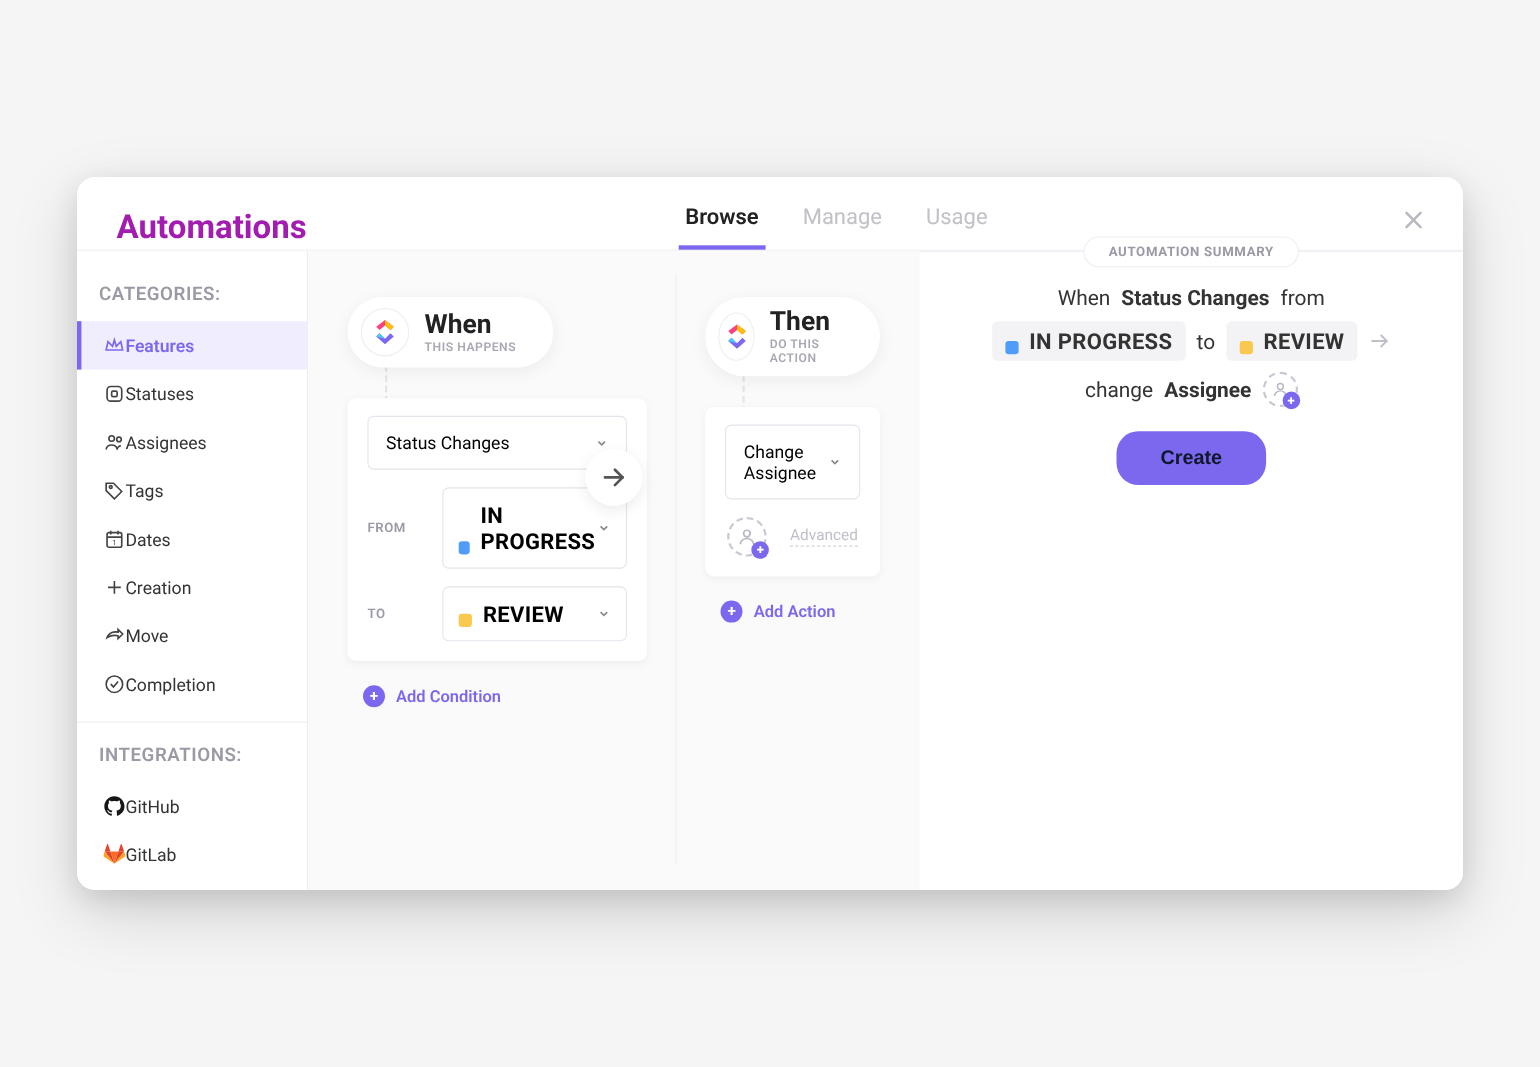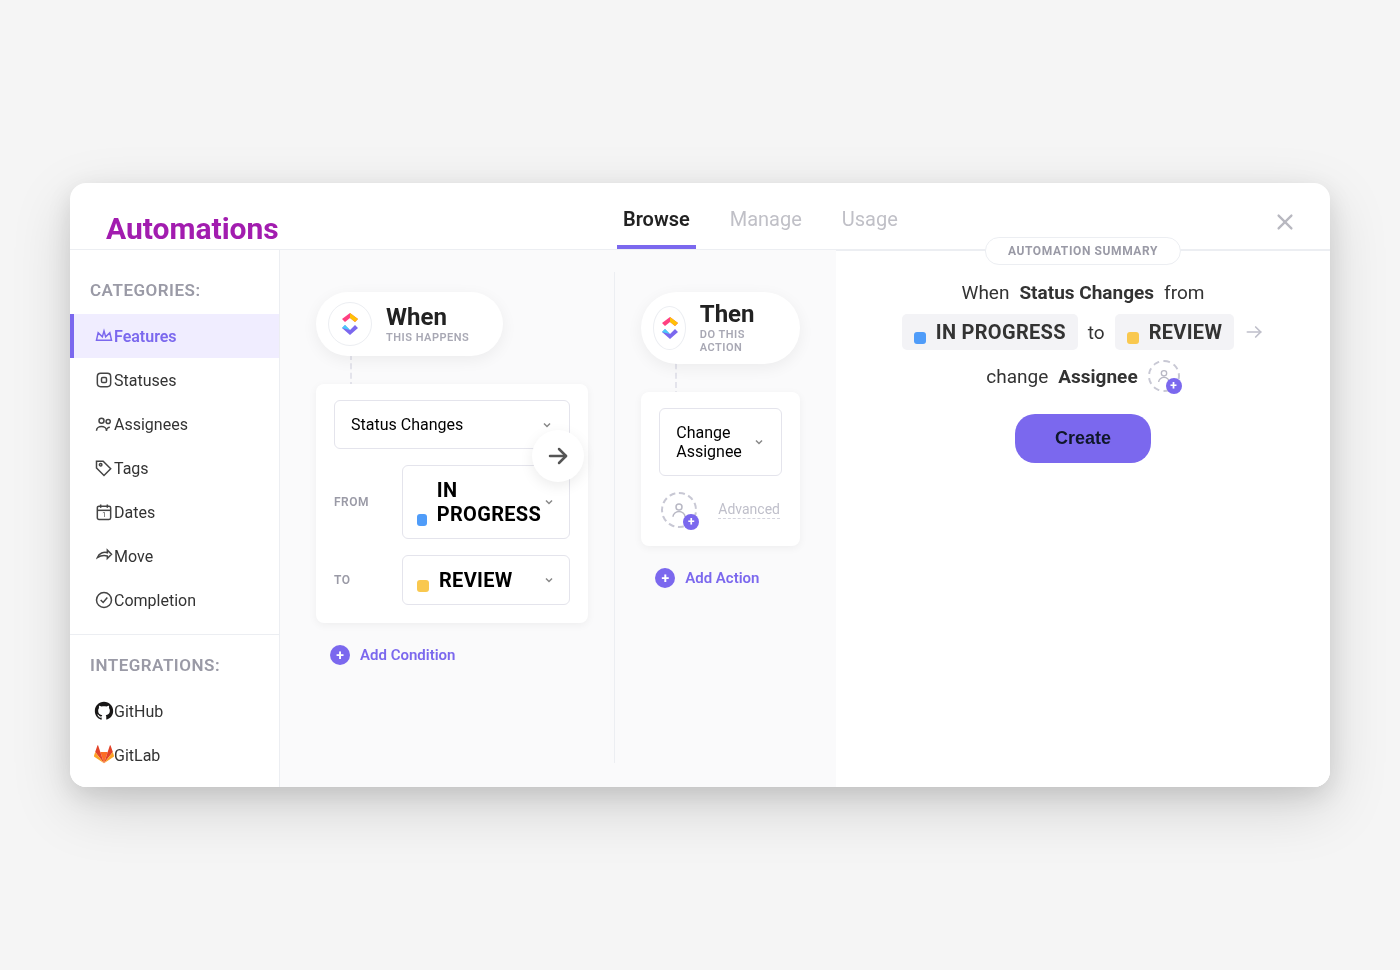--- a/index.html
+++ b/index.html
@@ -419,20 +419,28 @@
         <span class="icon">
           <svg width="20" height="20" viewBox="0 0 24 24" fill="none" stroke="currentColor" stroke-width="1.8">
               <rect x="4" y="5" width="16" height="16" rx="2"></rect>
               <line x1="4" y1="10" x2="20" y2="10"></line>
               <line x1="8" y1="3" x2="8" y2="7"></line>
               <line x1="16" y1="3" x2="16" y2="7"></line>
               <text x="12" y="18" font-size="8" text-anchor="middle" fill="currentColor" stroke="none">1</text>
             </svg>
         </span>
         <span class="label">Dates</span>
+      </div>
+      <div class="side-item">
+        <span class="icon">
+          <svg width="20" height="20" viewBox="0 0 24 24" fill="none" stroke="currentColor" stroke-width="1.8">
+              <path d="M12 5v14M5 12h14"></path>
+            </svg>
+        </span>
+        <span class="label">Creation</span>
       </div>
       <div class="side-item">
         <span class="icon">
           <svg width="20" height="20" viewBox="0 0 24 24" fill="none" stroke="currentColor" stroke-width="1.8">
               <path d="M4 14c2-6 8-7 12-6V5l5 5-5 5v-3c-4-1-9 0-12 2z"></path>
             </svg>
         </span>
         <span class="label">Move</span>
       </div>
       <div class="side-item">

